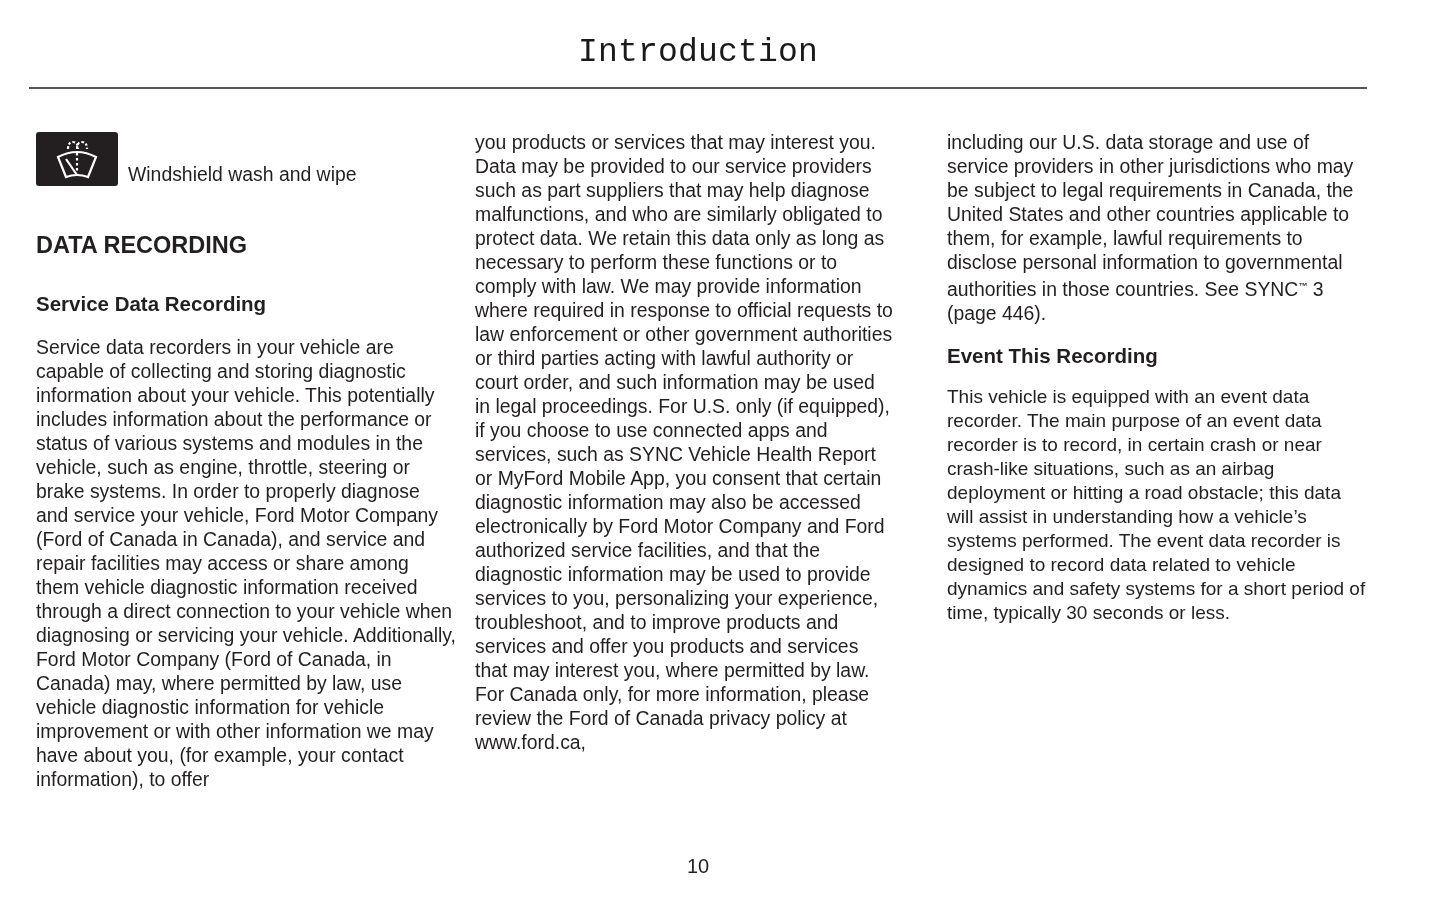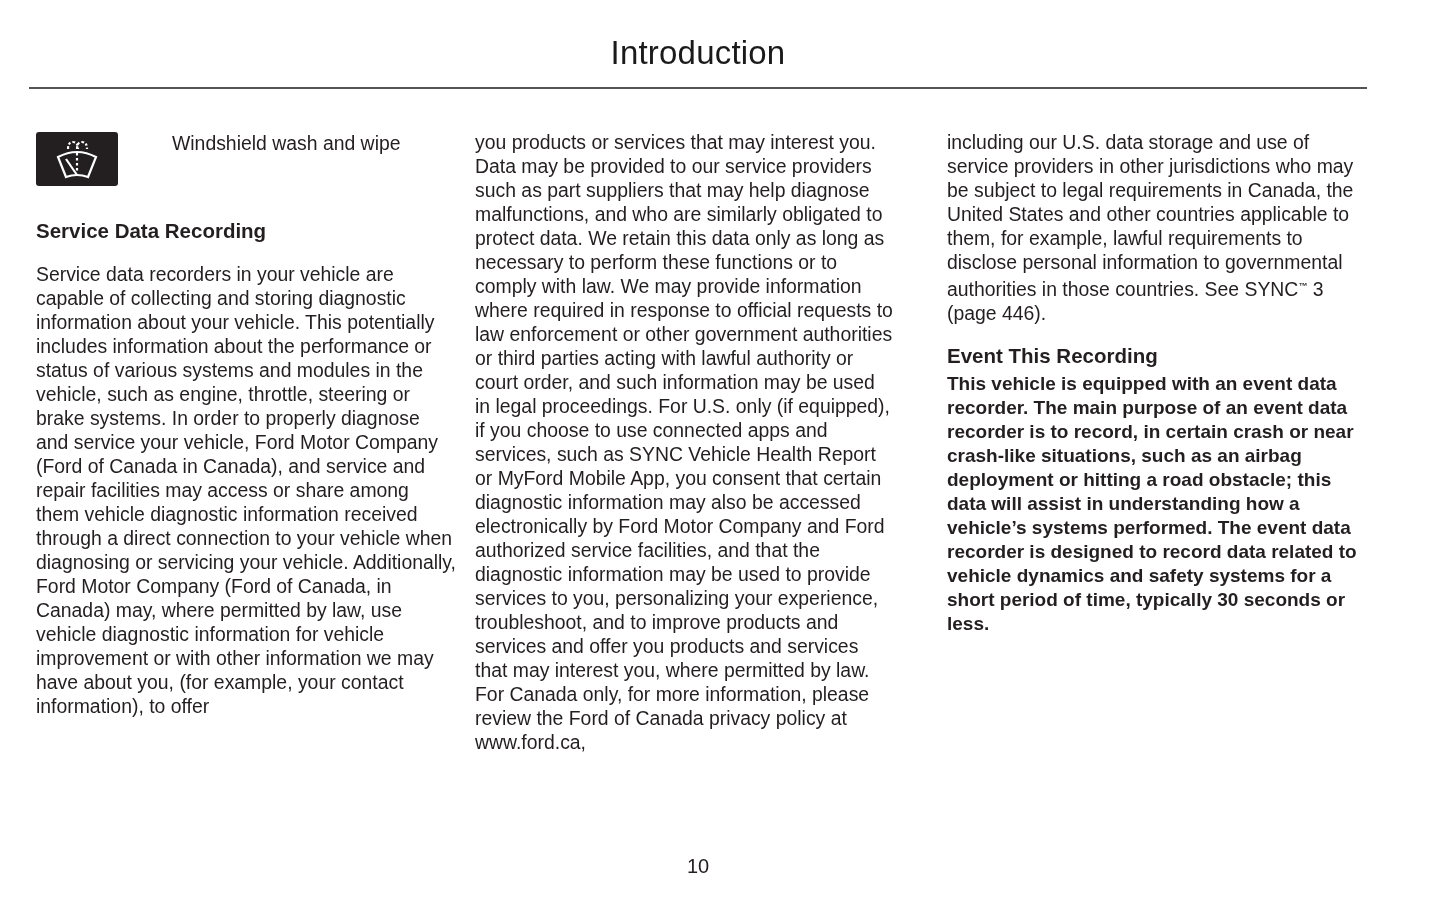--- a/index.html
+++ b/index.html
@@ -1,33 +1,33 @@
 <!DOCTYPE html>
 <html><head>
 <meta charset="utf-8">
 <style>
   html, body { margin:0; padding:0; background:#fff; }
   body { width:1445px; height:923px; position:relative; overflow:hidden; font-family:"Liberation Sans", sans-serif; color:#231f20; }
-  .header-title { position:absolute; left:0; width:1396px; top:34px; text-align:center; font-family:Liberation Sans, sans-serif; font-size:33px; letter-spacing:0.2px; color:#1a1a1a; }
+  .header-title { position:absolute; left:0; width:1396px; top:34px; text-align:center; font-family:Liberation Mono, monospace; font-size:33px; letter-spacing:0.2px; color:#1a1a1a; }
   .header-rule { position:absolute; left:29px; width:1338px; top:87px; height:2px; background:#555; }
   .col { position:absolute; top:130px; font-size:19.4px; line-height:24px; }
   .col1 { left:36px; width:420px; }
   .col2 { left:475px; width:420px; }
   .col3 { left:947px; width:420px; }
-  .icon-row { display:flex; align-items:flex-start;gap:44px; }
+  .icon-row { display:flex; align-items:flex-end; }
   .icon-box { width:82px; height:54px; background:#231f20; border-radius:3px; display:flex; align-items:center; justify-content:center; margin-right:10px; margin-top:2px; }
   .icon-label { margin-top:1px; }
   h1.section { font-size:23.5px; font-weight:bold; margin:45px 0 0; line-height:28px; }
   h2.sub { font-size:20.5px; font-weight:bold; margin:32px 0 0; line-height:26px; }
   p { margin:0; }
   .p1 { margin-top:18px; }
   .bold { font-weight:normal; }
   .tm { font-size:9px; vertical-align:super; font-weight:bold; }
   .col3 h2.sub { margin-top:18px; }
-  .col3 .bp { margin-top:3px; font-weight:bold; font-size:19px; }
+  .col3 .bp { margin-top:16px; font-weight:normal; font-size:19px; }
   .page-num { position:absolute; top:855px; left:0; width:1396px; text-align:center; font-size:20px; }
 </style>
 </head>
 <body>
 
 <div class="header-title">Introduction</div>
 <div class="header-rule"></div>
 
 <div class="col col1">
   <div class="icon-row">
@@ -35,20 +35,21 @@
       <svg width="50" height="44" viewBox="0 0 50 44" fill="none" stroke="#fff" stroke-width="2.2">
         <path d="M16 12 q0 -7 5 -7 q5 0 5 7" stroke-dasharray="2.5 2"></path>
         <path d="M25 12 q0 -7 5 -7 q5 0 5 7" stroke-dasharray="2.5 2"></path>
         <path d="M6 20 Q25 10 44 20 L36 40 Q25 36 14 40 Z"></path>
         <line x1="25" y1="16" x2="25" y2="34" stroke-dasharray="2.5 2.5"></line>
         <line x1="14" y1="22" x2="25" y2="38"></line>
       </svg>
     </div>
     <span class="icon-label">Windshield wash and wipe</span>
   </div>
+  <h1 class="section">DATA RECORDING</h1>
   <h2 class="sub">Service Data Recording</h2>
   <p class="p1">Service data recorders in your vehicle are capable of collecting and storing diagnostic information about your vehicle. This potentially includes information about the performance or status of various systems and modules in the vehicle, such as engine, throttle, steering or brake systems. In order to properly diagnose and service your vehicle, Ford Motor Company (Ford of Canada in Canada), and service and repair facilities may access or share among them vehicle diagnostic information received through a direct connection to your vehicle when diagnosing or servicing your vehicle. Additionally, Ford Motor Company (Ford of Canada, in Canada) may, where permitted by law, use vehicle diagnostic information for vehicle improvement or with other information we may have about you, (for example, your contact information), to offer</p>
 </div>
 
 <div class="col col2">
   <p>you products or services that may interest you. Data may be provided to our service providers such as part suppliers that may help diagnose malfunctions, and who are similarly obligated to protect data. We retain this data only as long as necessary to perform these functions or to comply with law. We may provide information where required in response to official requests to law enforcement or other government authorities or third parties acting with lawful authority or court order, and such information may be used in legal proceedings. For U.S. only (if equipped), if you choose to use connected apps and services, such as SYNC Vehicle Health Report or MyFord Mobile App, you consent that certain diagnostic information may also be accessed electronically by Ford Motor Company and Ford authorized service facilities, and that the diagnostic information may be used to provide services to you, personalizing your experience, troubleshoot, and to improve products and services and offer you products and services that may interest you, where permitted by law. For Canada only, for more information, please review the Ford of Canada privacy policy at www.ford.ca,</p>
 </div>
 
 <div class="col col3">
   <p><span>including our U.S. data storage and use of service providers in other jurisdictions who may be subject to legal requirements in Canada, the United States and other countries applicable to them, for example, lawful requirements to disclose personal information to governmental authorities in those countries.  See </span><span class="bold">SYNC</span><span class="tm">™</span><span class="bold"> 3</span><span> (page 446).</span></p>

